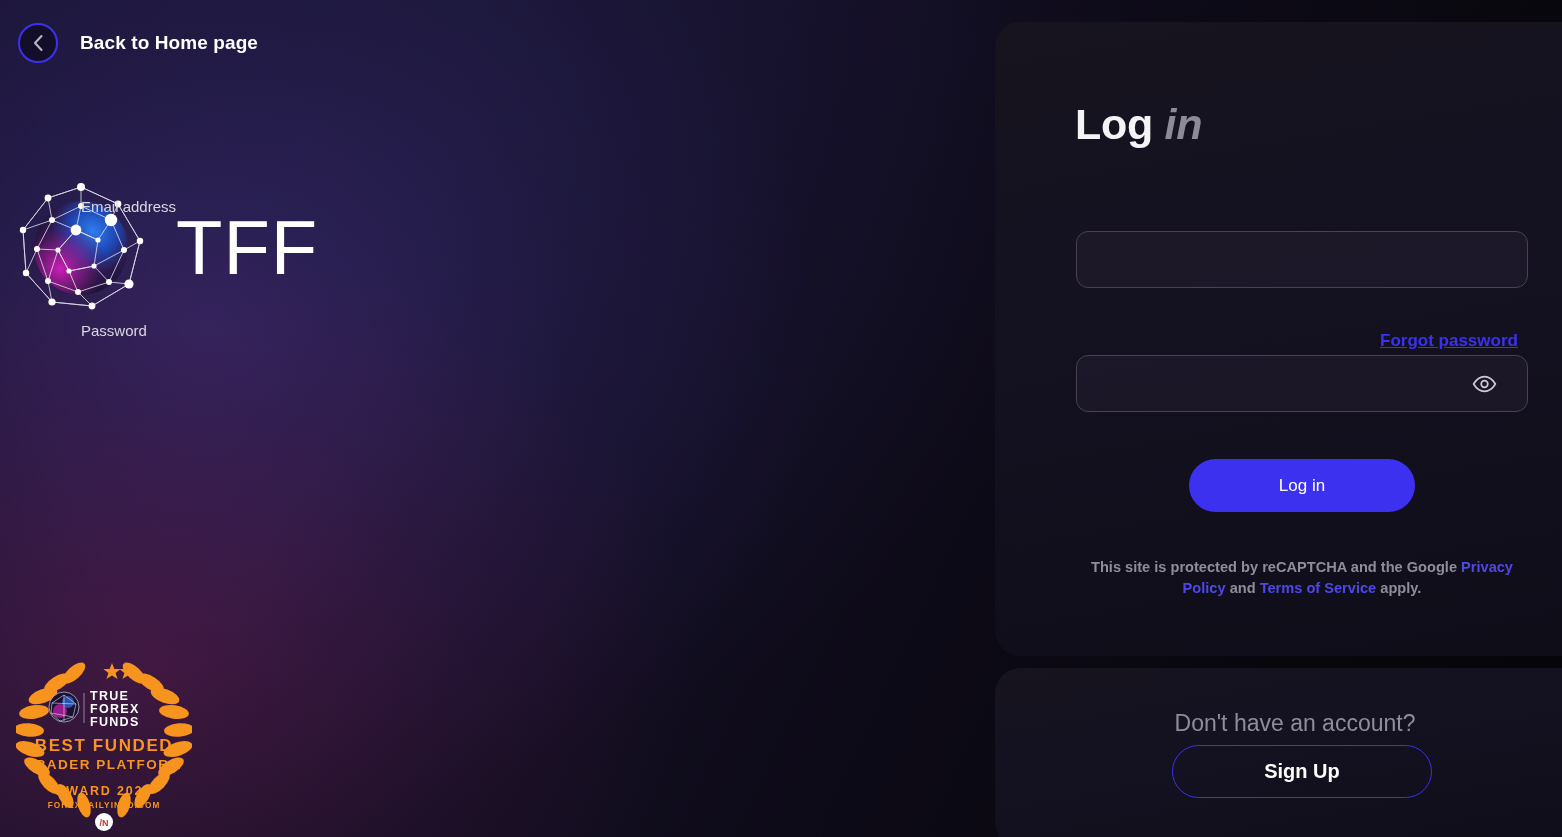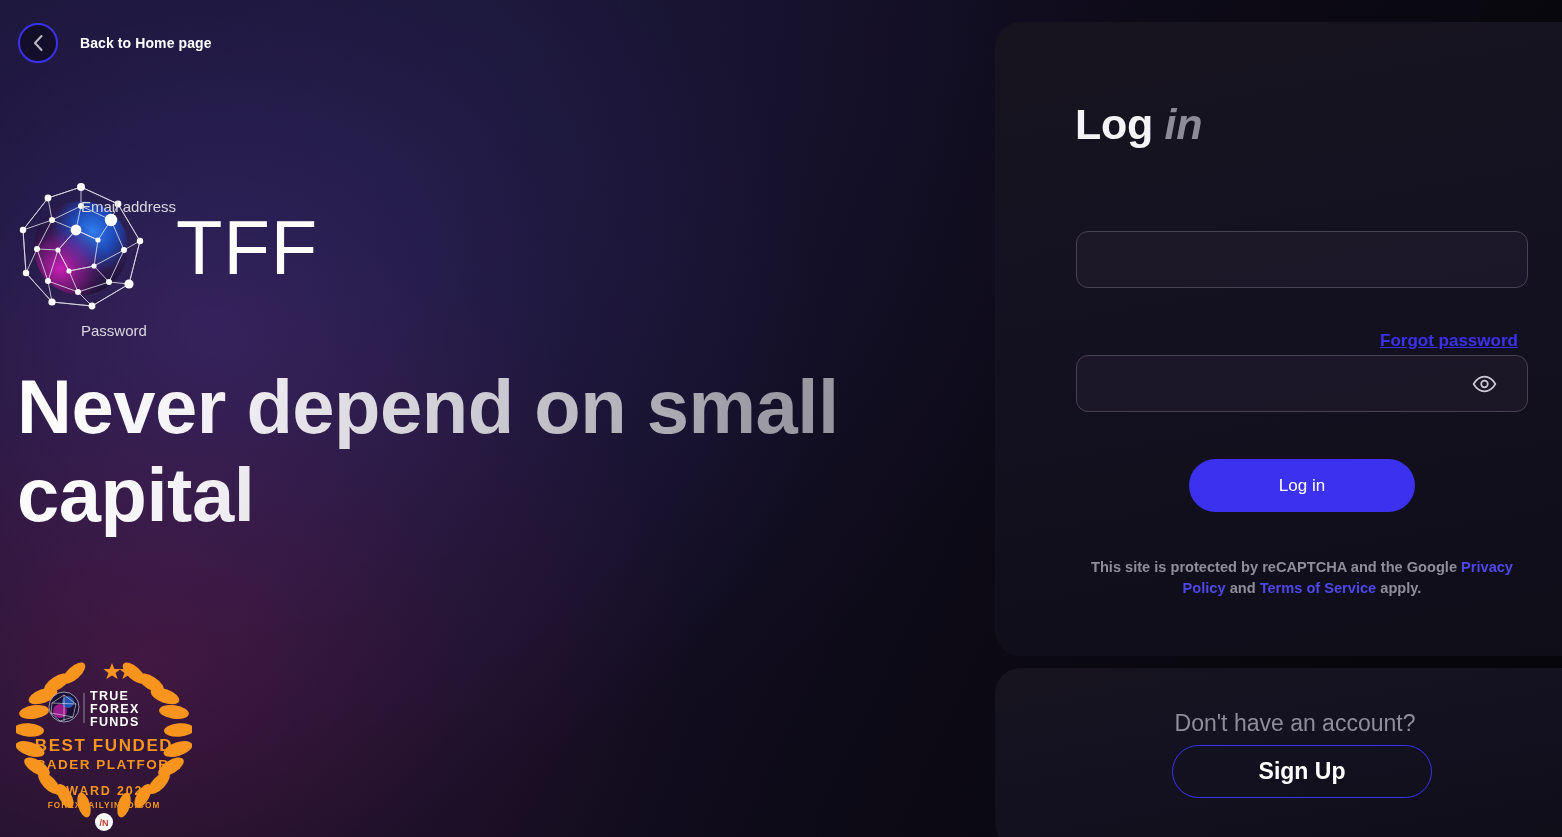--- a/index.html
+++ b/index.html
@@ -41,21 +41,21 @@
   }
   .back-circle {
     width: 40px; height: 40px; border-radius: 50%;
     border: 2px solid #3b31ef;
     display: flex; align-items: center; justify-content: center;
     background: rgba(10,8,22,0.55);
     cursor: pointer;
   }
   .back-circle svg { display: block; }
   .back-label {
-    color: #ffffff; font-size: 14px; font-weight: 700; letter-spacing: 0.1px;
+    color: #ffffff; font-size: 19px; font-weight: 700; letter-spacing: 0.1px;
     cursor: pointer; white-space: nowrap;
   }
 
   
   .logo-row {
     position: absolute; left: 14px; top: 178px;
     display: flex; align-items: center; gap: 28px;
   }
   .logo-mark { width: 134px; height: 140px; position: relative; }
   .logo-word {
@@ -156,21 +156,21 @@
   .signup-q {
     position: absolute; left: 0; top: 42px; width: 600px;
     text-align: center;
     color: #8f8d99; font-size: 23px; font-weight: 400;
   }
   .signup-btn {
     position: absolute; left: 177px; top: 77px;
     width: 260px; height: 53px;
     background: transparent; color: #ffffff;
     border: 1.6px solid #3b31ef; border-radius: 27px;
-    font-size: 23px; font-weight: 700; cursor: pointer;
+    font-size: 20px; font-weight: 700; cursor: pointer;
     font-family: "Liberation Sans", sans-serif;
   }
 </style>
 </head>
 <body>
 
 <div class="screen">
   <div class="streaks"></div>
 
   <div class="back-row">
@@ -234,21 +234,20 @@
           <circle cx="84" cy="62" r="2.6"></circle>
             <circle cx="80" cy="88" r="2.6"></circle>
           <circle cx="55" cy="93" r="2.6"></circle>
             <circle cx="44" cy="72" r="2.6"></circle>
         </g>
       </svg>
     </span>
     <span class="logo-word">TFF</span>
   </div>
 
-  <h1 class="headline">Never depend on small capital</h1>
 
   <div class="badge">
     <svg width="176" height="182" viewBox="0 0 176 182" aria-hidden="true">
       <g fill="#f7941e">
         <polygon points="96,8 98.4,14 104.6,14 99.6,18 101.6,24 96,20.4 90.4,24 92.4,18 87.4,14 93.6,14"></polygon>
         <polygon points="112,8 114.4,14 120.6,14 115.6,18 117.6,24 112,20.4 106.4,24 108.4,18 103.4,14 109.6,14"></polygon>
       </g>
 
       <g fill="#f7941e">
         <g>

